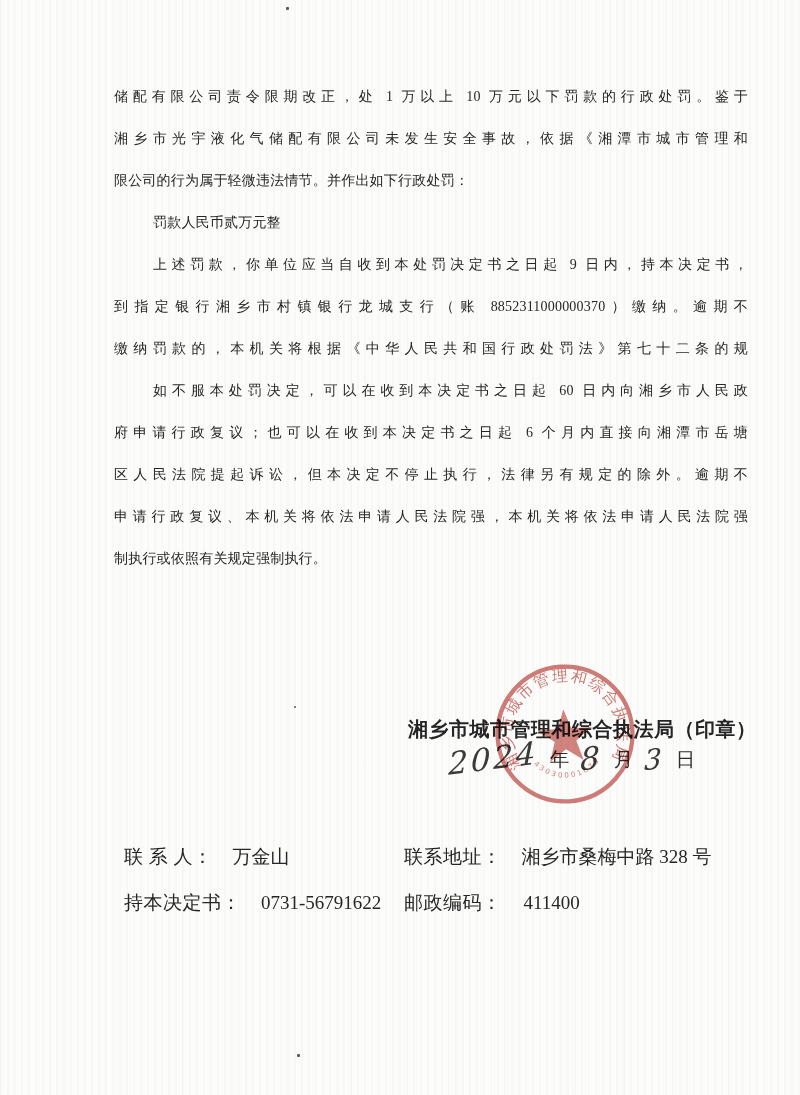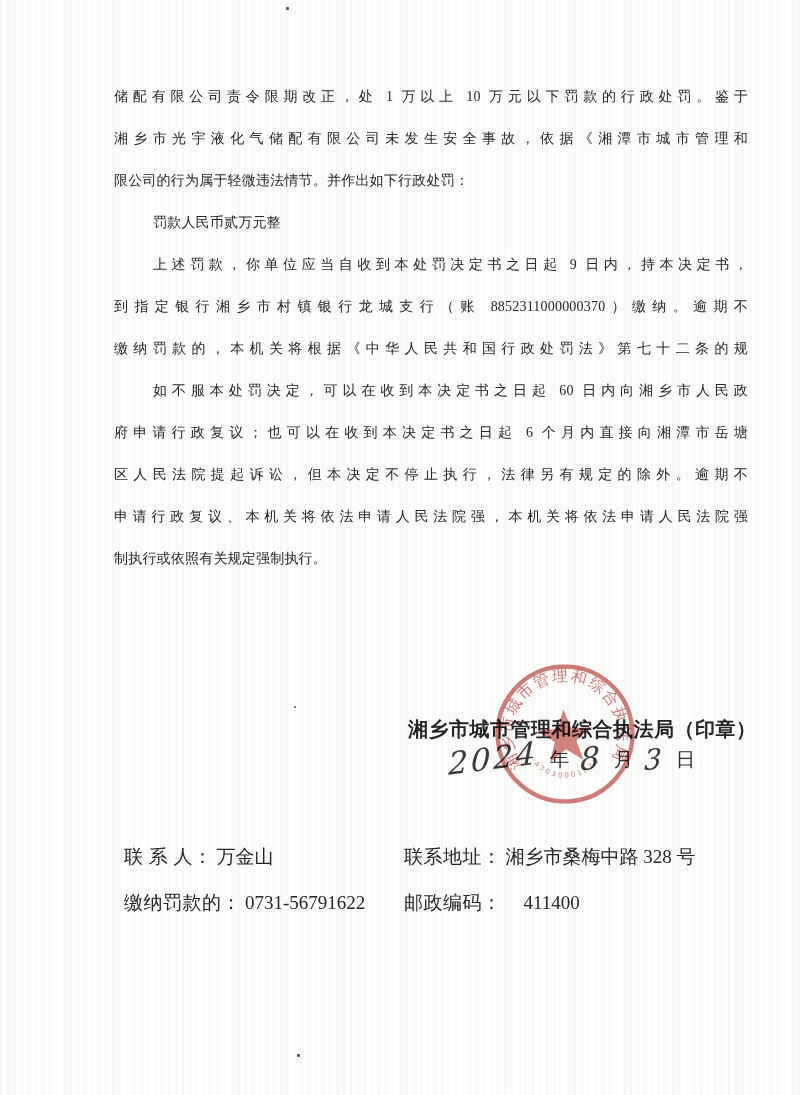--- a/index.html
+++ b/index.html
@@ -70,21 +70,21 @@
   }
   
   .contacts{
     position:absolute; left:124px; top:834px; width:640px;
     font-size:19px; color:#262626;
   }
   .contact-row{ display:flex; height:46px; line-height:46px; }
   .pair{ white-space:nowrap; }
   .pair.left{ width:280px; }
   .pair .label{ letter-spacing:0.5px; }
-  .pair .value{ margin-left:4px; }
+  .pair .value{ margin-left:20px; }
   .pair .value.gap{ margin-left:22px; }
   
   .speck{ position:absolute; background:#5a5a5a; border-radius:1px; }
   .speck.s1{ left:286px; top:7px;   width:3px; height:3px; }
   .speck.s2{ left:294px; top:706px; width:2px; height:2px; }
   .speck.s3{ left:297px; top:1054px;width:3px; height:3px; }
 </style>
 </head>
 <body>
 
@@ -141,21 +141,21 @@
     <div class="contact-row">
       <div class="pair left">
         <span class="label">联 系 人：</span><span class="value">万金山</span>
       </div>
       <div class="pair">
         <span class="label">联系地址：</span><span class="value">湘乡市桑梅中路 328 号</span>
       </div>
     </div>
     <div class="contact-row">
       <div class="pair left">
-        <span class="label">缴纳罚款的：</span><span class="value">0731-56791622</span>
+        <span class="label">持本决定书：</span><span class="value">0731-56791622</span>
       </div>
       <div class="pair">
         <span class="label">邮政编码：</span><span class="value gap">411400</span>
       </div>
     </div>
   </section>
 
 </div>
 
 </body></html>

